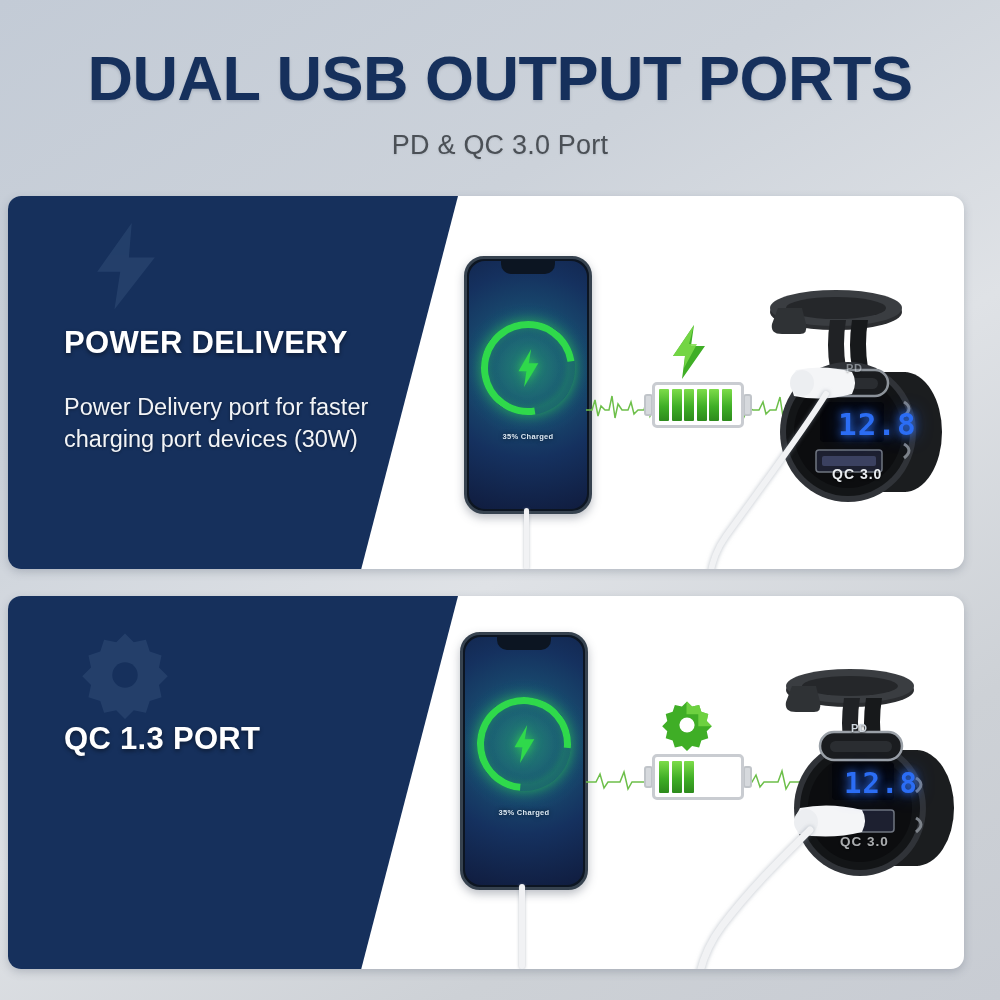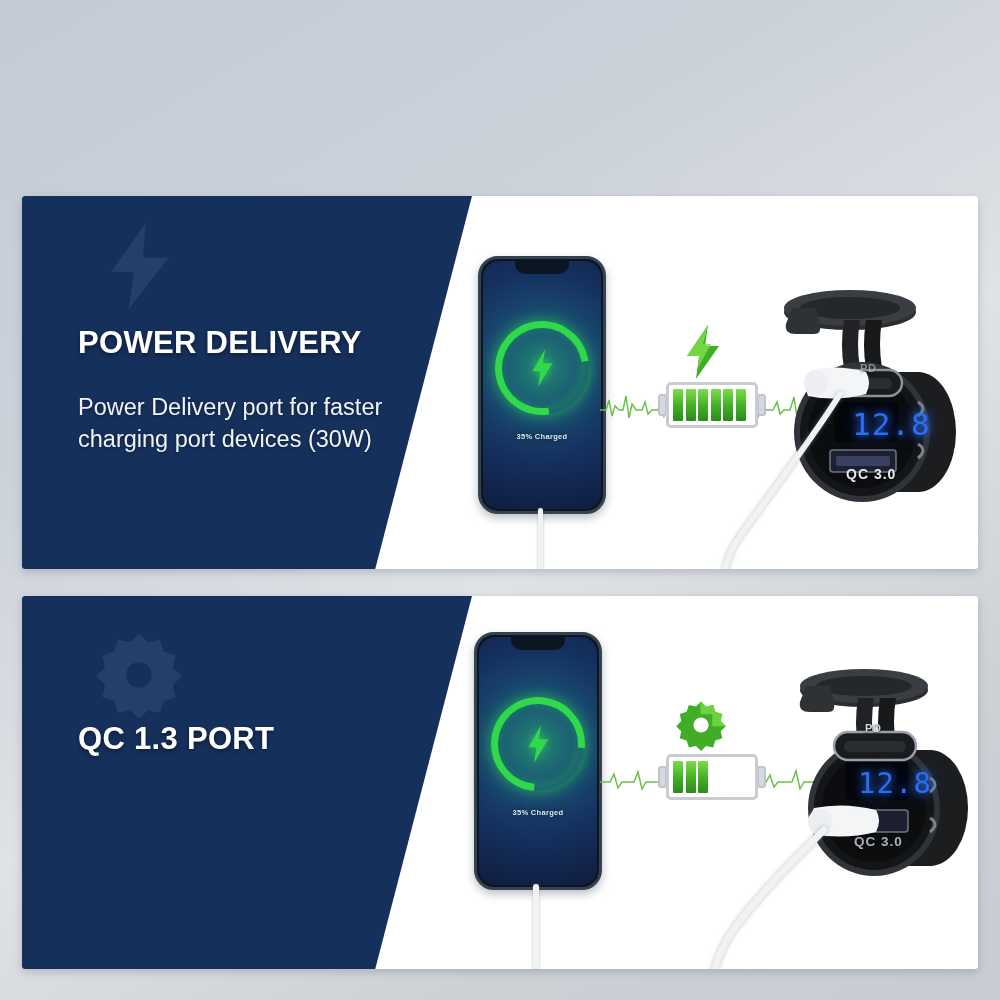--- a/index.html
+++ b/index.html
@@ -20,22 +20,22 @@
     text-shadow:0 2px 3px rgba(120,130,145,.40);
     white-space:nowrap;
   }
   .subtitle{
     margin-top:20px;font-size:27px;color:#4b5056;letter-spacing:.2px;
     text-shadow:0 1px 2px rgba(140,150,160,.35);
   }
 
   
   .panel{
-    position:absolute;left:22px;width:956px;height:373px;
-    background:#fff;border-radius:3px;overflow:hidden;
+    position:absolute;left:8px;width:956px;height:373px;
+    background:#fff;border-radius:13px;overflow:hidden;
     box-shadow:0 3px 9px rgba(90,100,115,.30);
   }
   #panel-1{top:196px;}
   #panel-2{top:596px;}
 
   .wedge{
     position:absolute;left:0;top:0;height:373px;width:450px;
     background:#16305c;
     clip-path:polygon(0 0, 100% 0, 78.5% 100%, 0 100%);
   }
@@ -137,21 +137,21 @@
   .top-icon svg{width:100%;height:100%;display:block;}
 
   
   .charger{position:absolute;}
   #panel-1 .charger{left:718px;top:88px;width:232px;height:240px;}
   #panel-2 .charger{left:736px;top:66px;width:232px;height:240px;}
   .charger svg{display:block;width:100%;height:100%;}
 
   .vdisp{
     position:absolute;color:#2b6df5;font-family:"DejaVu Sans Mono", monospace;
-    font-weight:normal;letter-spacing:1px;
+    font-weight:bold;letter-spacing:1px;
     text-shadow:0 0 9px rgba(50,120,255,.95),0 0 18px rgba(40,100,250,.7);
   }
   #panel-1 .vdisp{left:112px;top:122px;font-size:31px;}
   #panel-2 .vdisp{left:100px;top:104px;font-size:29px;}
 
   .qclab{
     position:absolute;color:#e9ecef;font-weight:bold;letter-spacing:1px;
     text-shadow:0 1px 2px rgba(0,0,0,.7);
   }
   #panel-1 .qclab{left:106px;top:182px;font-size:14px;}
@@ -162,20 +162,24 @@
     text-shadow:0 1px 2px rgba(0,0,0,.6);
   }
   #panel-1 .pdlab{left:120px;top:78px;opacity:.55;}
   #panel-2 .pdlab{left:107px;top:60px;}
 </style>
 </head>
 <body>
 
 <div class="page">
 
+  <div class="header">
+    <div class="title">DUAL USB OUTPUT PORTS</div>
+    <div class="subtitle">PD &amp; QC 3.0 Port</div>
+  </div>
 
   <div class="panel" id="panel-1">
 
     <div class="wedge"></div>
 
     <div class="wedge-mark">
       <svg viewBox="0 0 64 64">
           <path d="M36 2 L12 36 H28 L24 62 L52 26 H34 Z"></path>
         </svg>
     </div>

